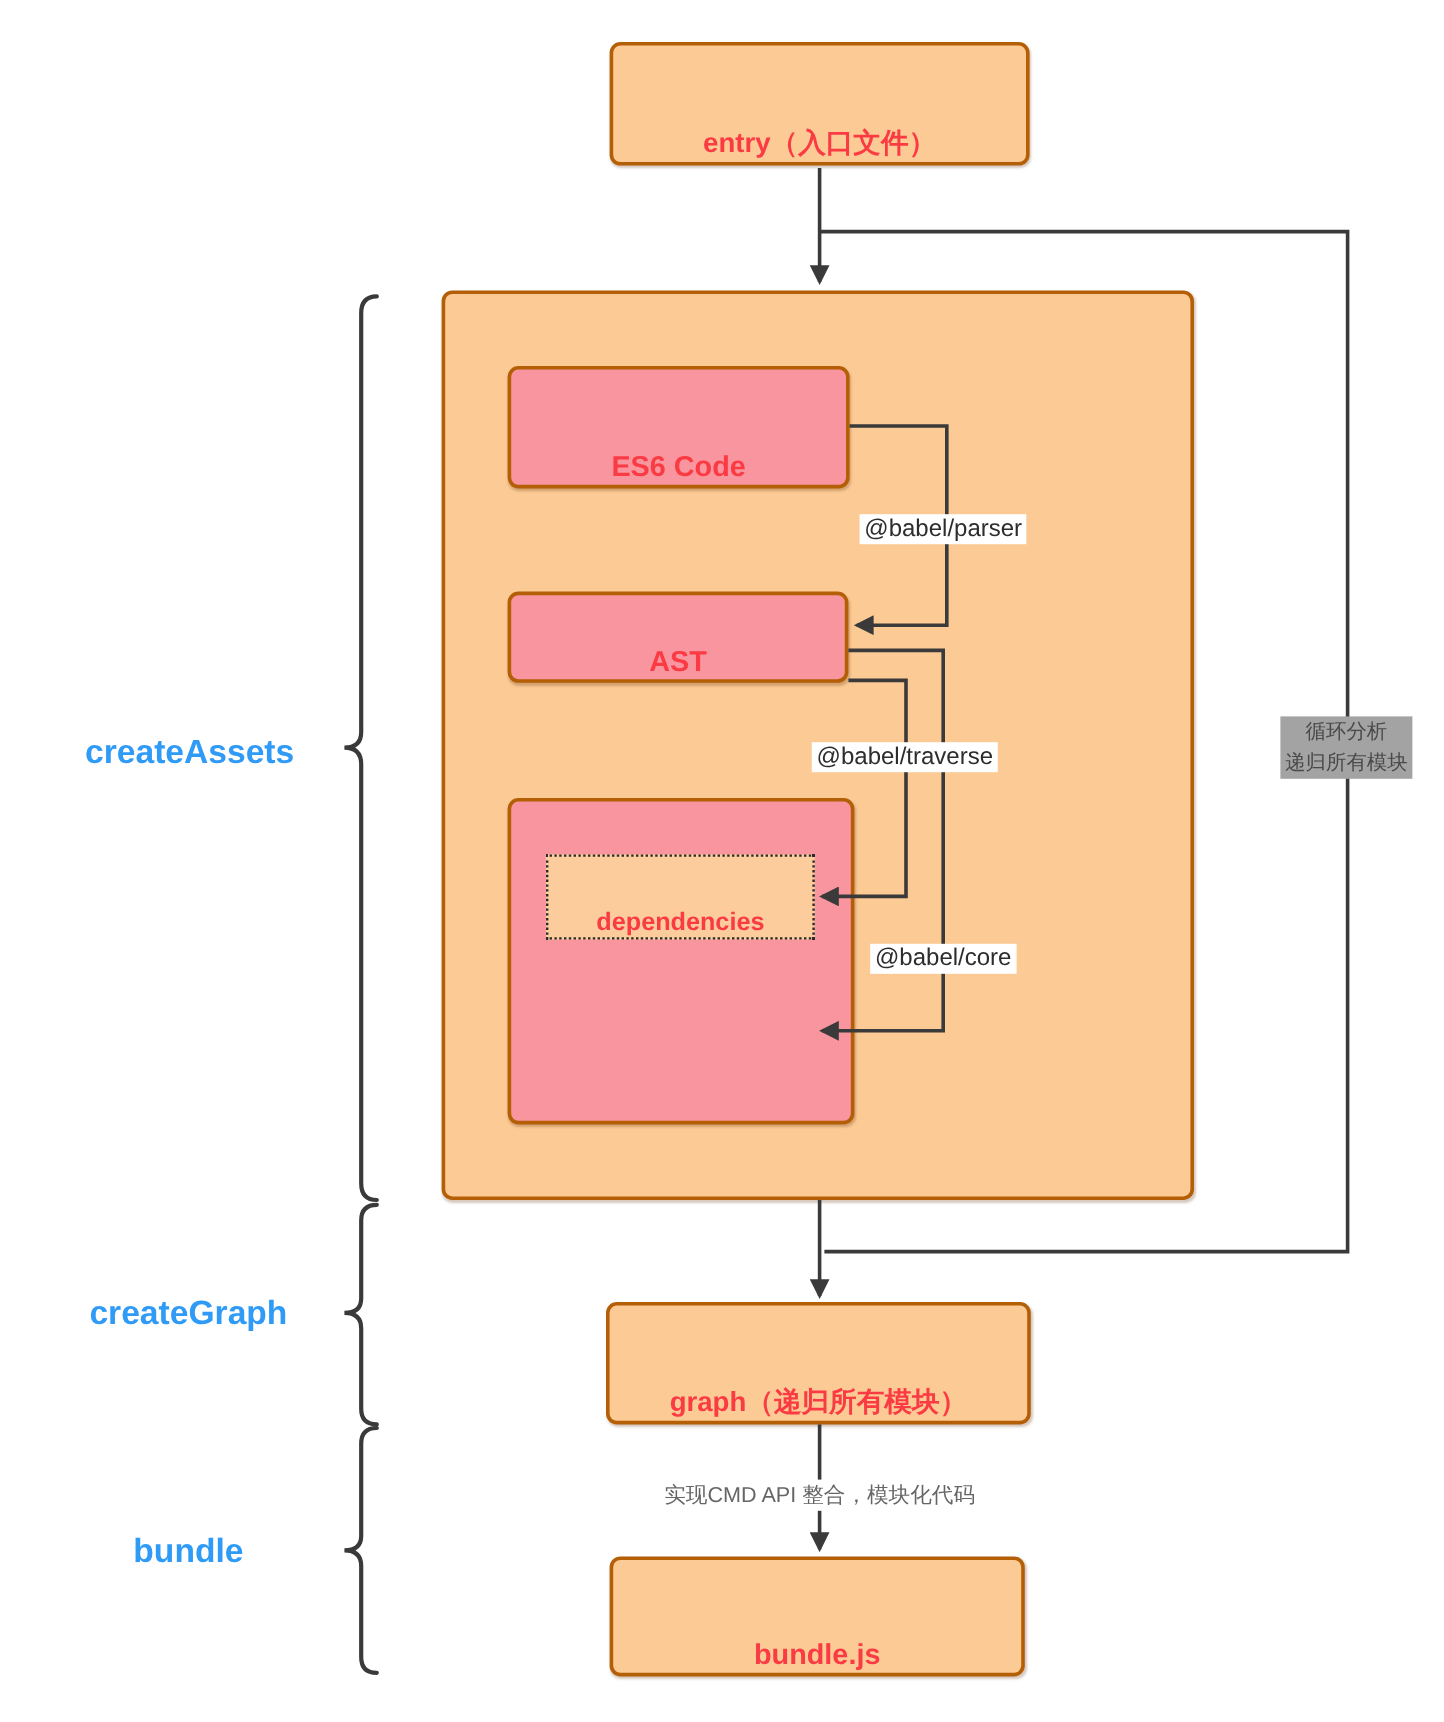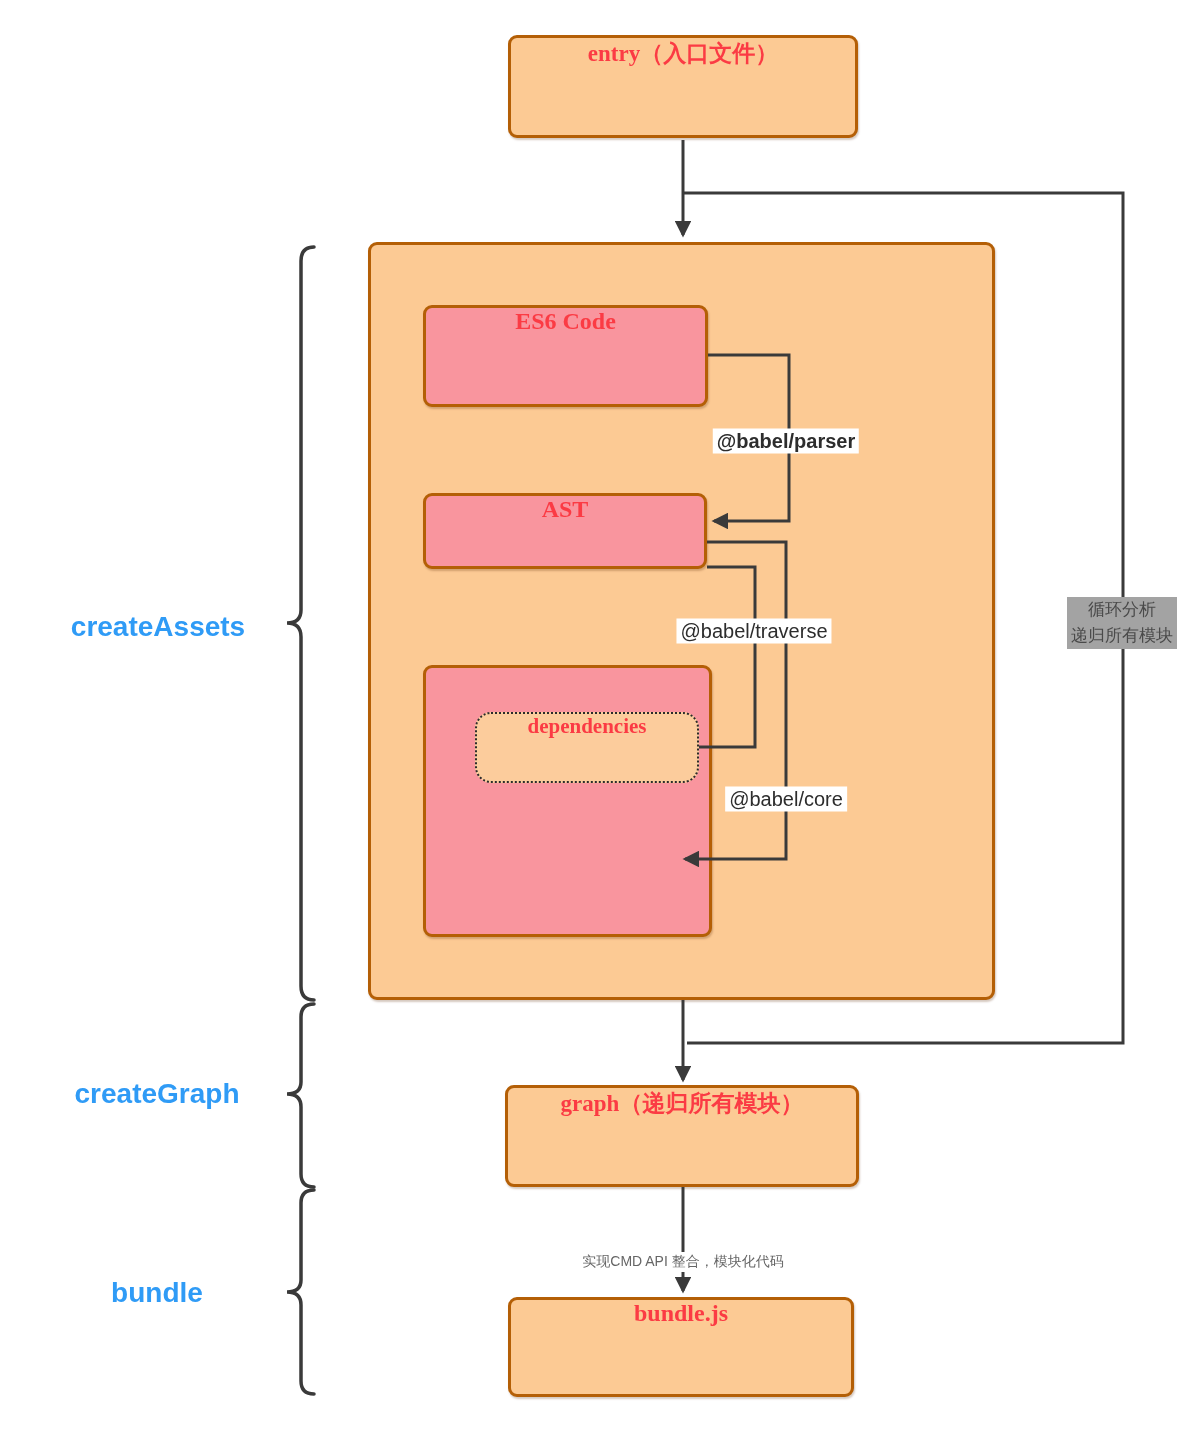--- a/index.html
+++ b/index.html
@@ -18,40 +18,38 @@
     width:1203px;height:1435px;
     background:#ffffff;
     font-family:"Liberation Sans","DejaVu Sans",sans-serif;
     overflow:hidden;
   }
   .wires{position:absolute;left:0;top:0;z-index:2;}
   .wire{fill:none;stroke:var(--line);stroke-width:3px;}
   .brace{fill:none;stroke:var(--line);stroke-width:3.5px;stroke-linecap:round;}
   .node{
     position:absolute;z-index:1;
-    display:flex;align-items:flex-start;justify-content:center;
+    display:flex;align-items:flex-end;justify-content:center;
     box-sizing:border-box;
     border:3px solid var(--box-border);
     border-radius:9px;
     background:var(--box-fill-orange);
     color:var(--text-red);
     font-weight:bold;
     box-shadow:1px 2px 2px rgba(90,40,0,0.25);
-    font-family:Liberation Serif, serif;
   }
   .node.pink{background:var(--box-fill-pink);}
   .node.group{z-index:0;}
   .node.inner-group{z-index:1;}
   .node.dashed{
     border:2.5px dotted #2b2b2b;
-    border-radius:16px;
+    border-radius:0;
     background:var(--dashed-fill);
     box-shadow:none;
     z-index:2;
-    margin-left:20px;
   }
   .edge-label{
     position:absolute;z-index:3;
     transform:translate(-50%,-50%);
     background:#ffffff;
     color:#2d2d2d;
     font-size:20px;
     padding:1px 4px;
     white-space:nowrap;
   }
@@ -64,24 +62,23 @@
     line-height:26px;
     text-align:center;
     padding:0 4px;
     white-space:nowrap;
   }
   .note-label{
     position:absolute;z-index:3;
     transform:translate(-50%,-50%);
     background:#ffffff;
     color:var(--note-gray);
-    font-size:14px;
+    font-size:18px;
     padding:1px 4px;
     white-space:nowrap;
-    margin-top:16px;
   }
   .stage-label{
     position:absolute;z-index:3;
     transform:translate(-50%,-50%);
     color:var(--text-blue);
     font-weight:bold;
     font-size:28px;
     white-space:nowrap;
   }
   .fs23{font-size:23px;}
@@ -141,21 +138,21 @@
 
 
   <div class="node fs23" style="left:505px;top:1085px;width:354px;height:102px;">
     <span>graph（递归所有模块）</span>
   </div>
 
   <div class="node fs24" style="left:508px;top:1297px;width:346px;height:100px;">
     <span>bundle.js</span>
   </div>
 
-  <div class="edge-label" style="left:786px;top:441px;font-weight:bold;">@babel/parser</div>
+  <div class="edge-label" style="left:786px;top:441px;">@babel/parser</div>
   <div class="edge-label" style="left:754px;top:631px;">@babel/traverse</div>
   <div class="edge-label" style="left:786px;top:799px;">@babel/core</div>
 
   <div class="loop-label" style="left:1122px;top:623px;">
     <span style="display:block;">循环分析</span>
     <span style="display:block;">递归所有模块</span>
   </div>
 
   <div class="note-label" style="left:683px;top:1246px;">实现CMD API 整合，模块化代码</div>
 

